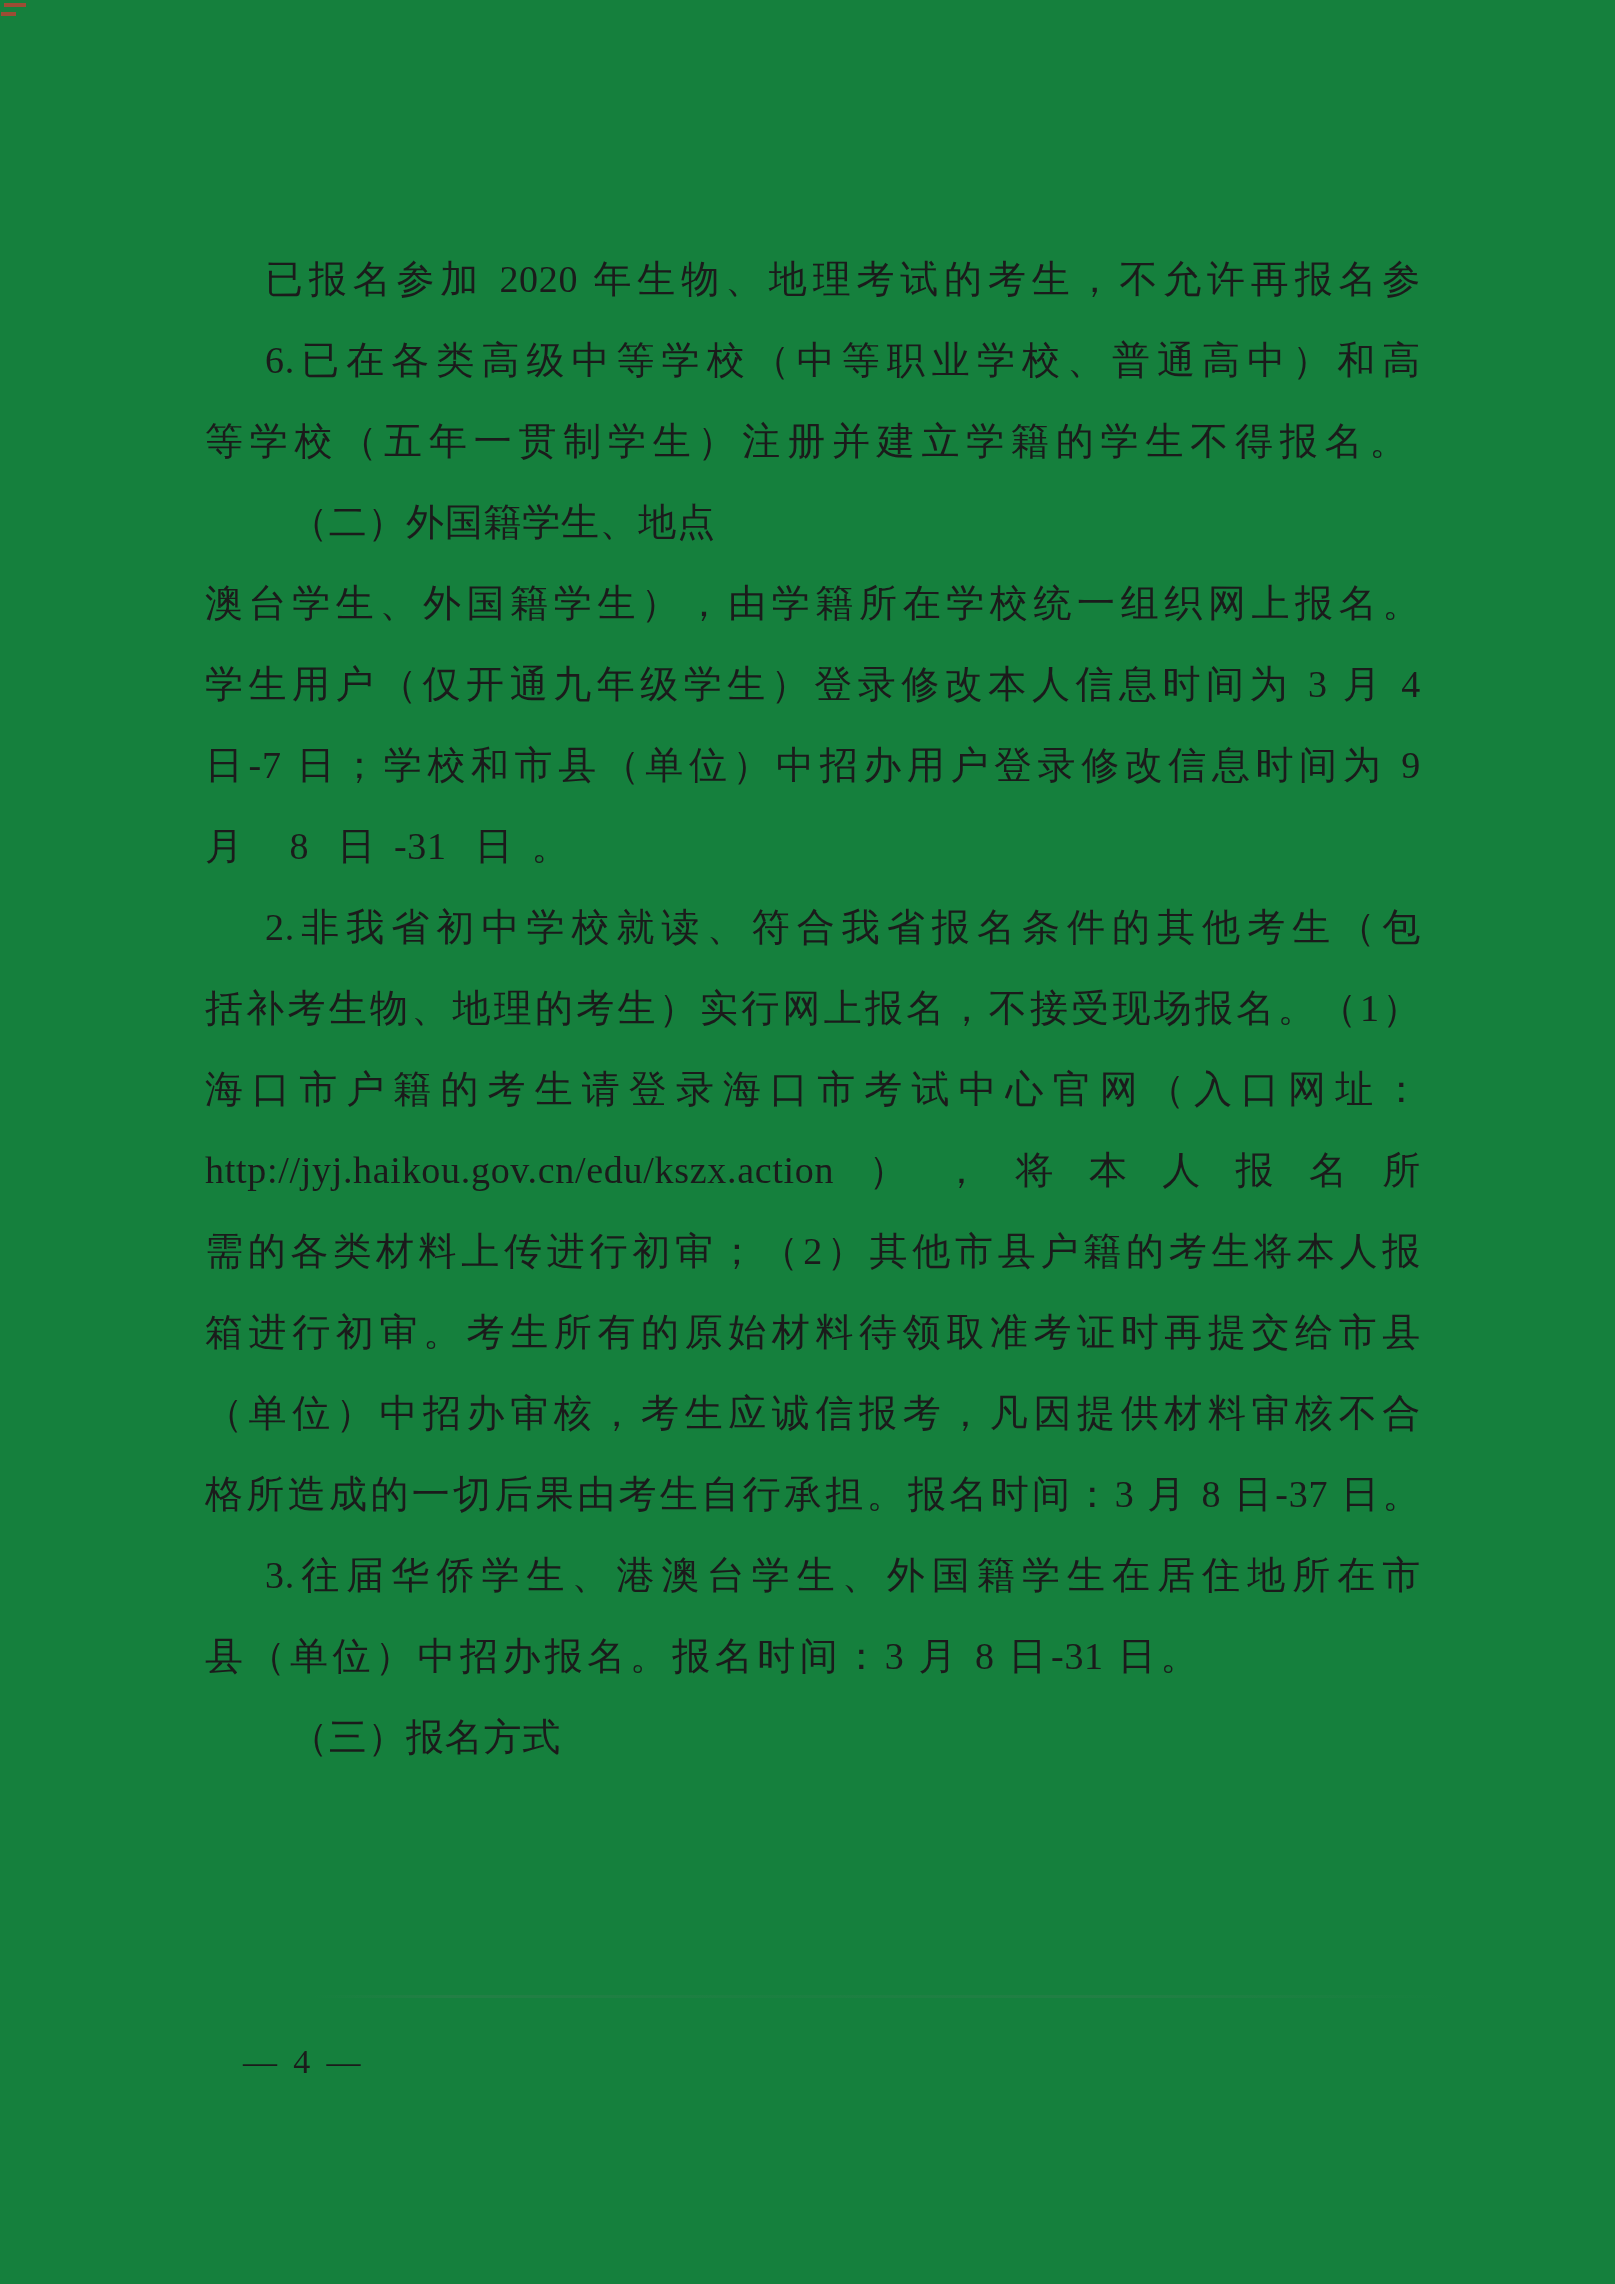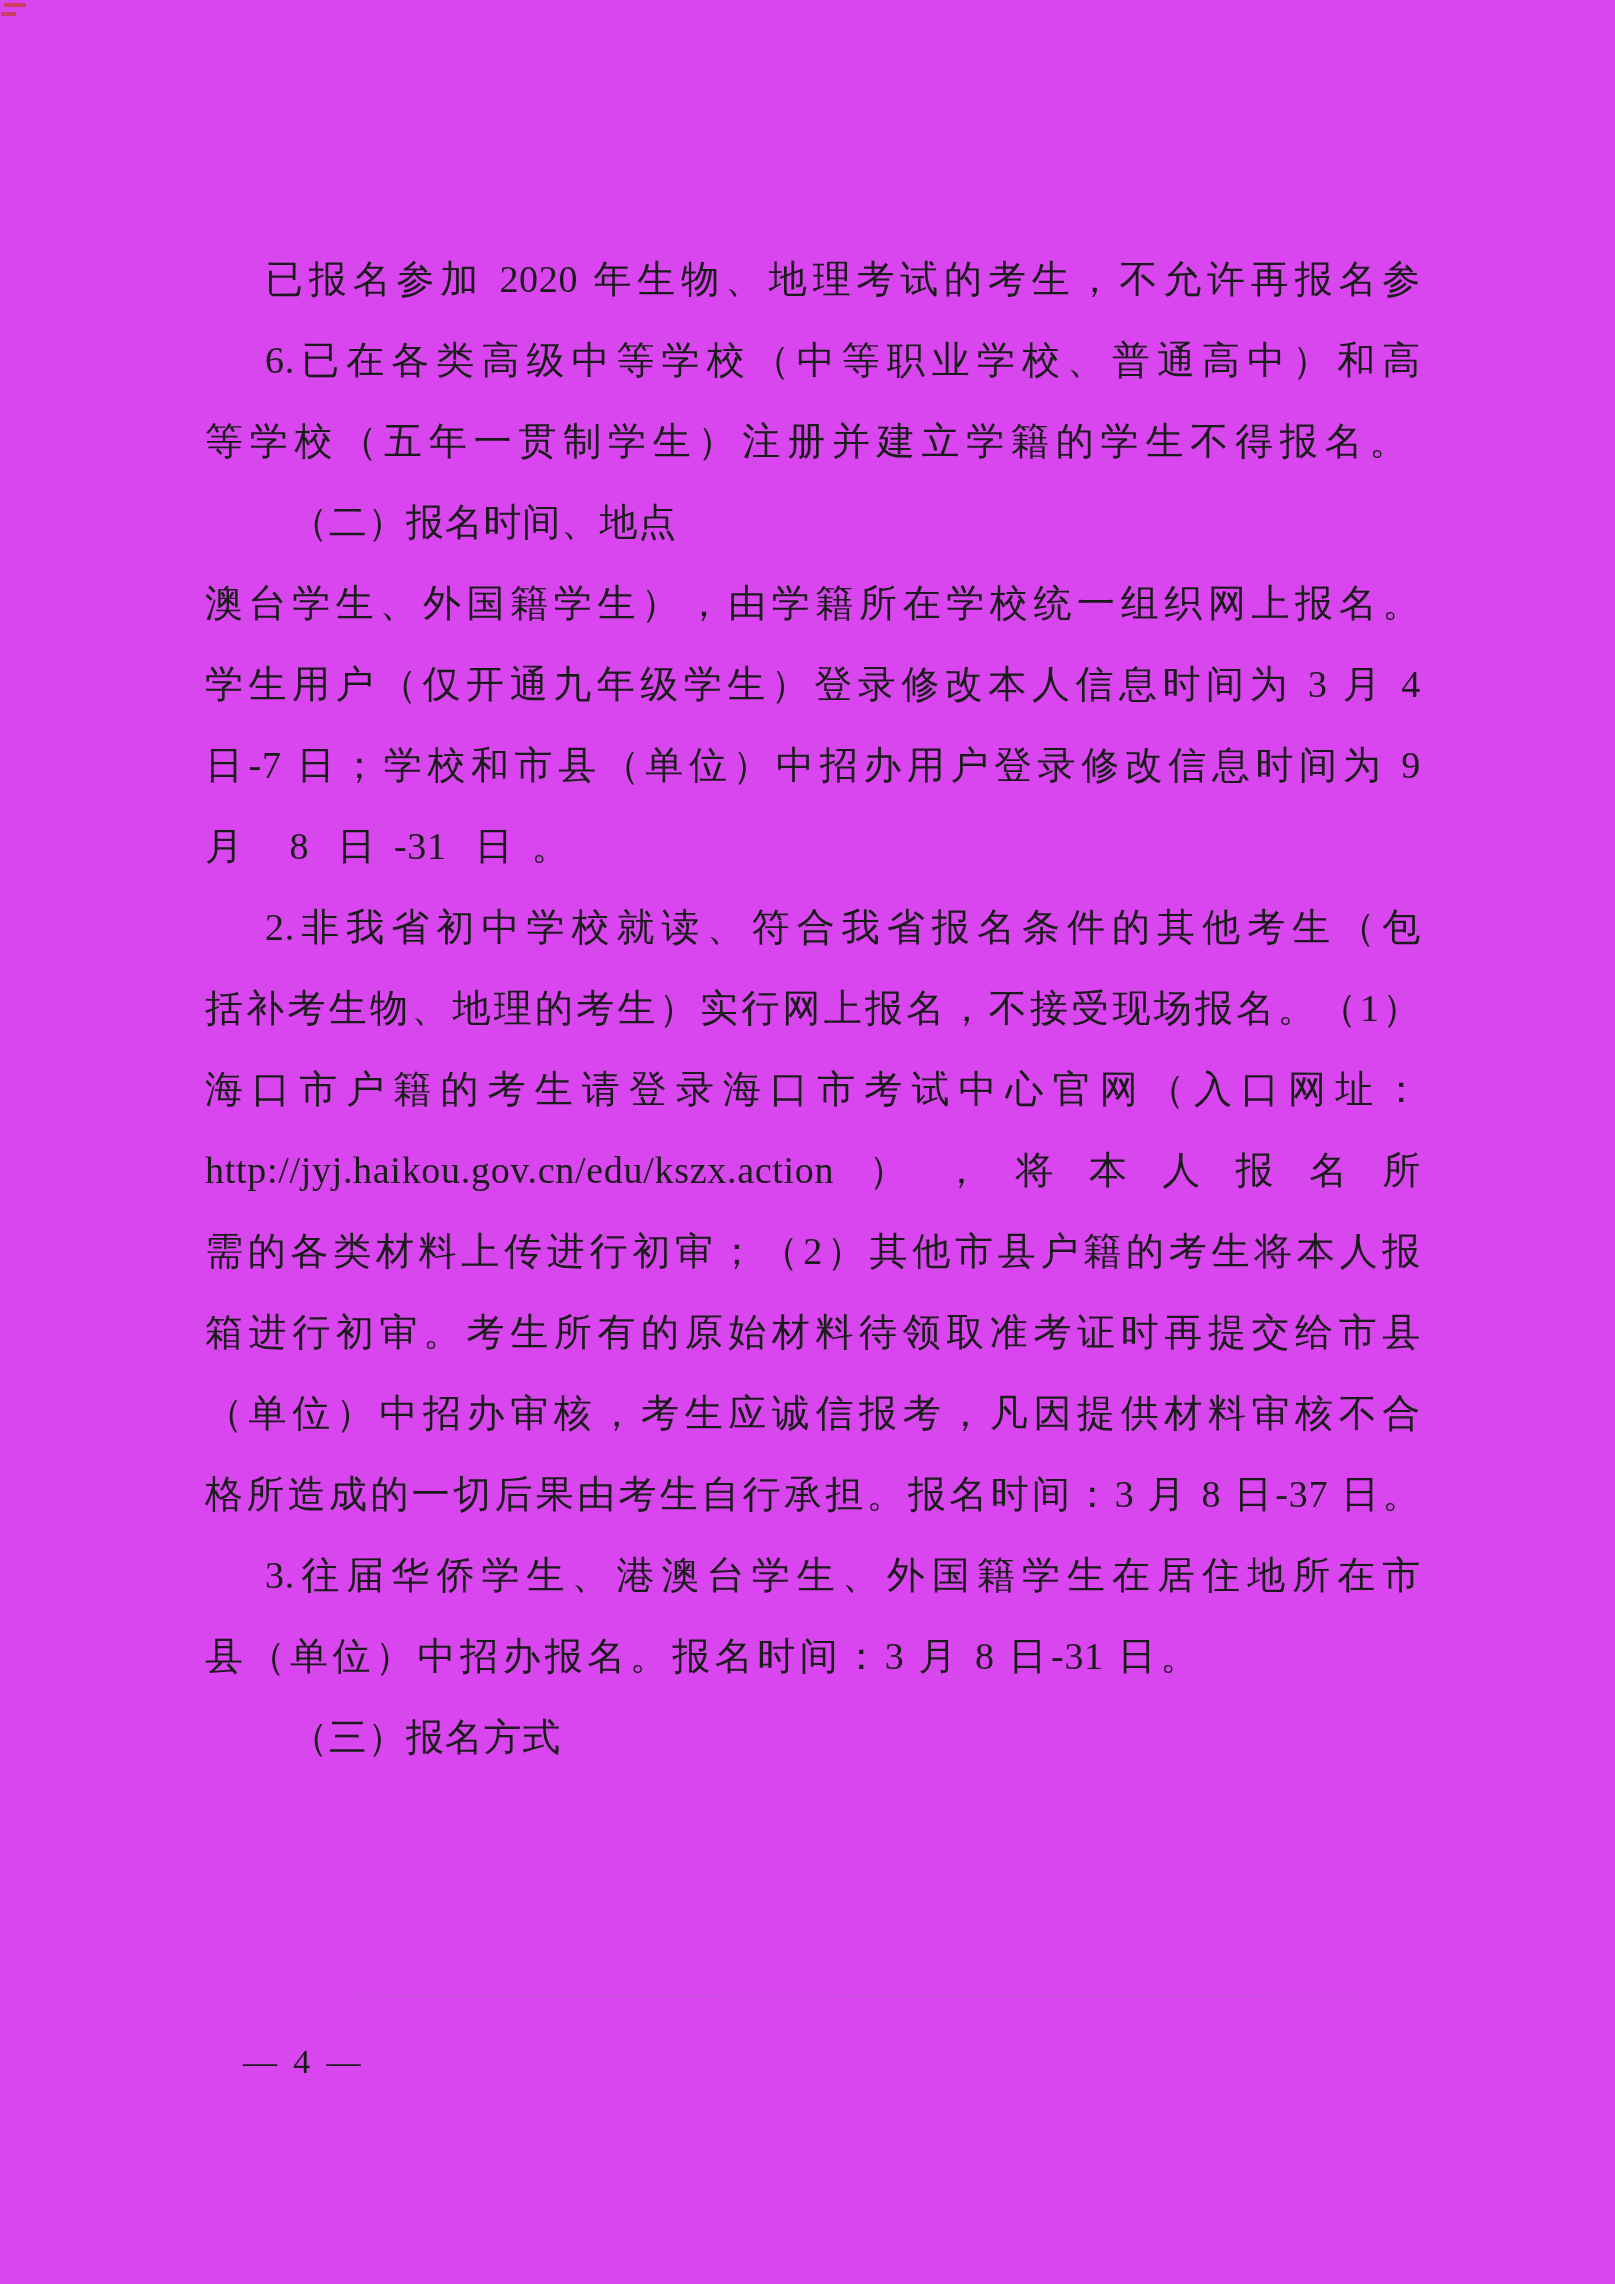--- a/index.html
+++ b/index.html
@@ -4,21 +4,21 @@
 <style>
   html, body {
     margin: 0;
     padding: 0;
     background: #ffffff;
   }
   .page {
     position: relative;
     width: 1616px;
     height: 2284px;
-    background: #d946ef;
+    background: #15803d;
     overflow: hidden;
     font-family: "Liberation Serif", "DejaVu Serif", serif;
     color: #1b1b1b;
   }
   .text-block {
     position: absolute;
     left: 205px;
     top: 239px;
     width: 1216px;
   }
@@ -84,21 +84,21 @@
 
 <div class="page">
 
   <div class="artifact-red-1"></div>
   <div class="artifact-red-2"></div>
 
   <div class="text-block">
     <div class="line indent">已报名参加 2020 年生物、地理考试的考生，不允许再报名参</div>
     <div class="line indent">6.已在各类高级中等学校（中等职业学校、普通高中）和高</div>
     <div class="line w1845">等学校（五年一贯制学生）注册并建立学籍的学生不得报名。</div>
-    <div class="line heading">（二）报名时间、地点</div>
+    <div class="line heading">（二）外国籍学生、地点</div>
     <div class="line">澳台学生、外国籍学生），由学籍所在学校统一组织网上报名。</div>
     <div class="line">学生用户（仅开通九年级学生）登录修改本人信息时间为 3 月 4</div>
     <div class="line">日-7 日；学校和市县（单位）中招办用户登录修改信息时间为 9</div>
     <div class="line w560">月 8 日-31 日。</div>
     <div class="line indent">2.非我省初中学校就读、符合我省报名条件的其他考生（包</div>
     <div class="line">括补考生物、地理的考生）实行网上报名，不接受现场报名。（1）</div>
     <div class="line">海口市户籍的考生请登录海口市考试中心官网（入口网址：</div>
     <div class="line url">http://jyj.haikou.gov.cn/edu/kszx.action），将本人报名所</div>
     <div class="line">需的各类材料上传进行初审；（2）其他市县户籍的考生将本人报</div>
     <div class="line">箱进行初审。考生所有的原始材料待领取准考证时再提交给市县</div>

